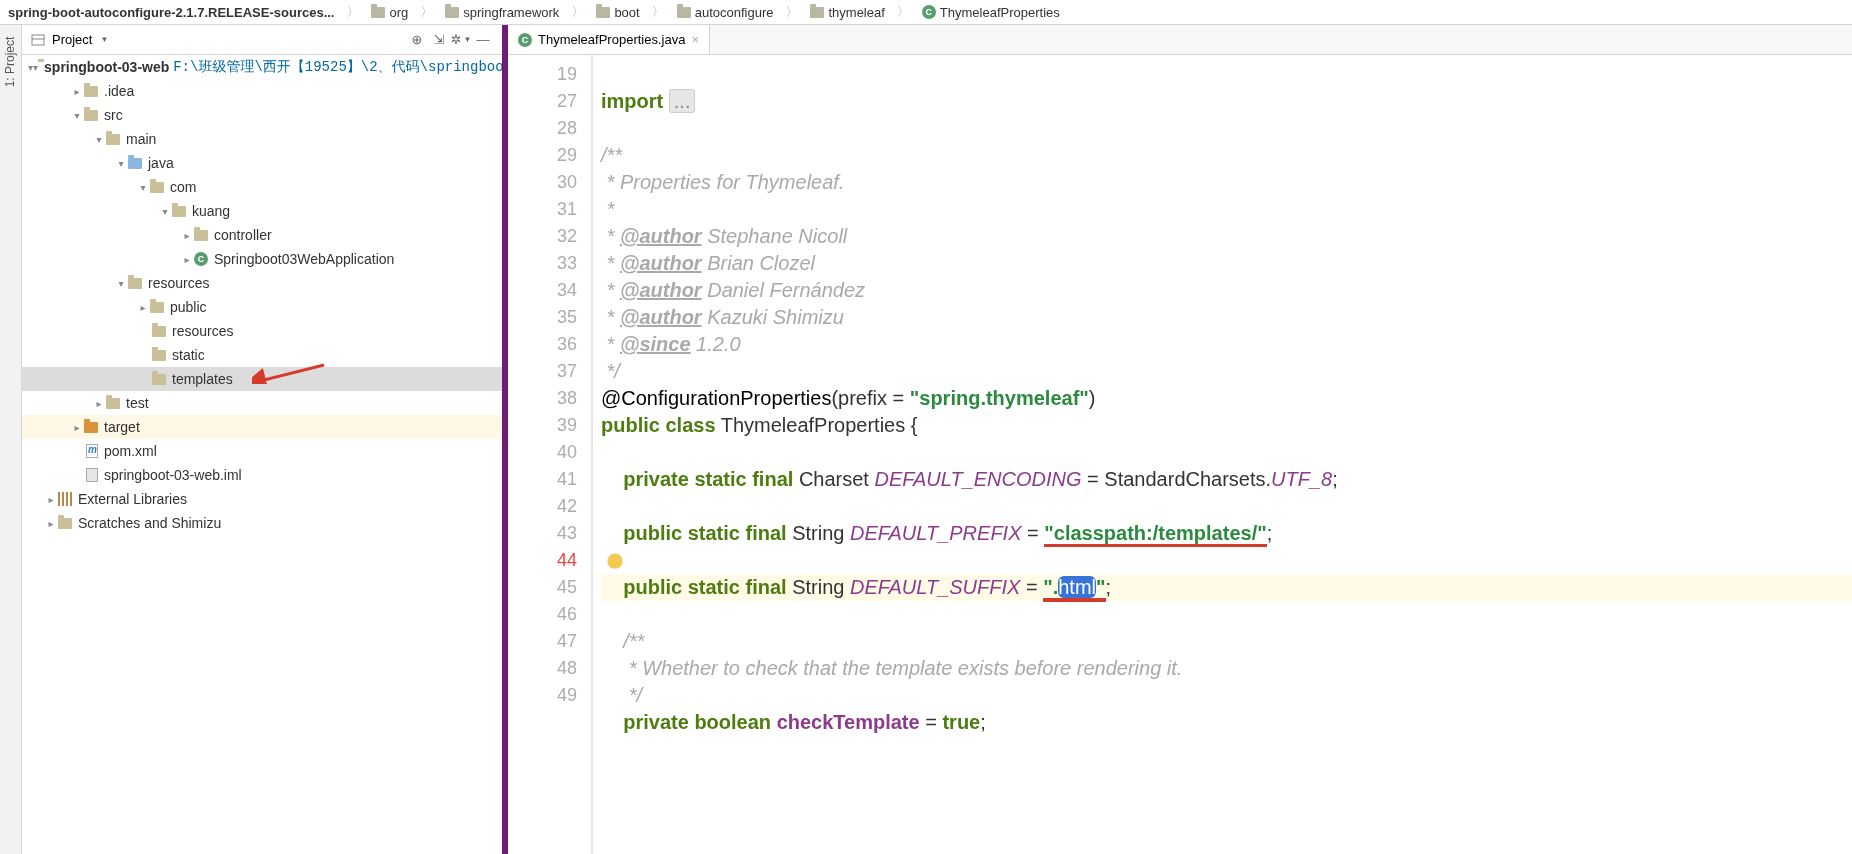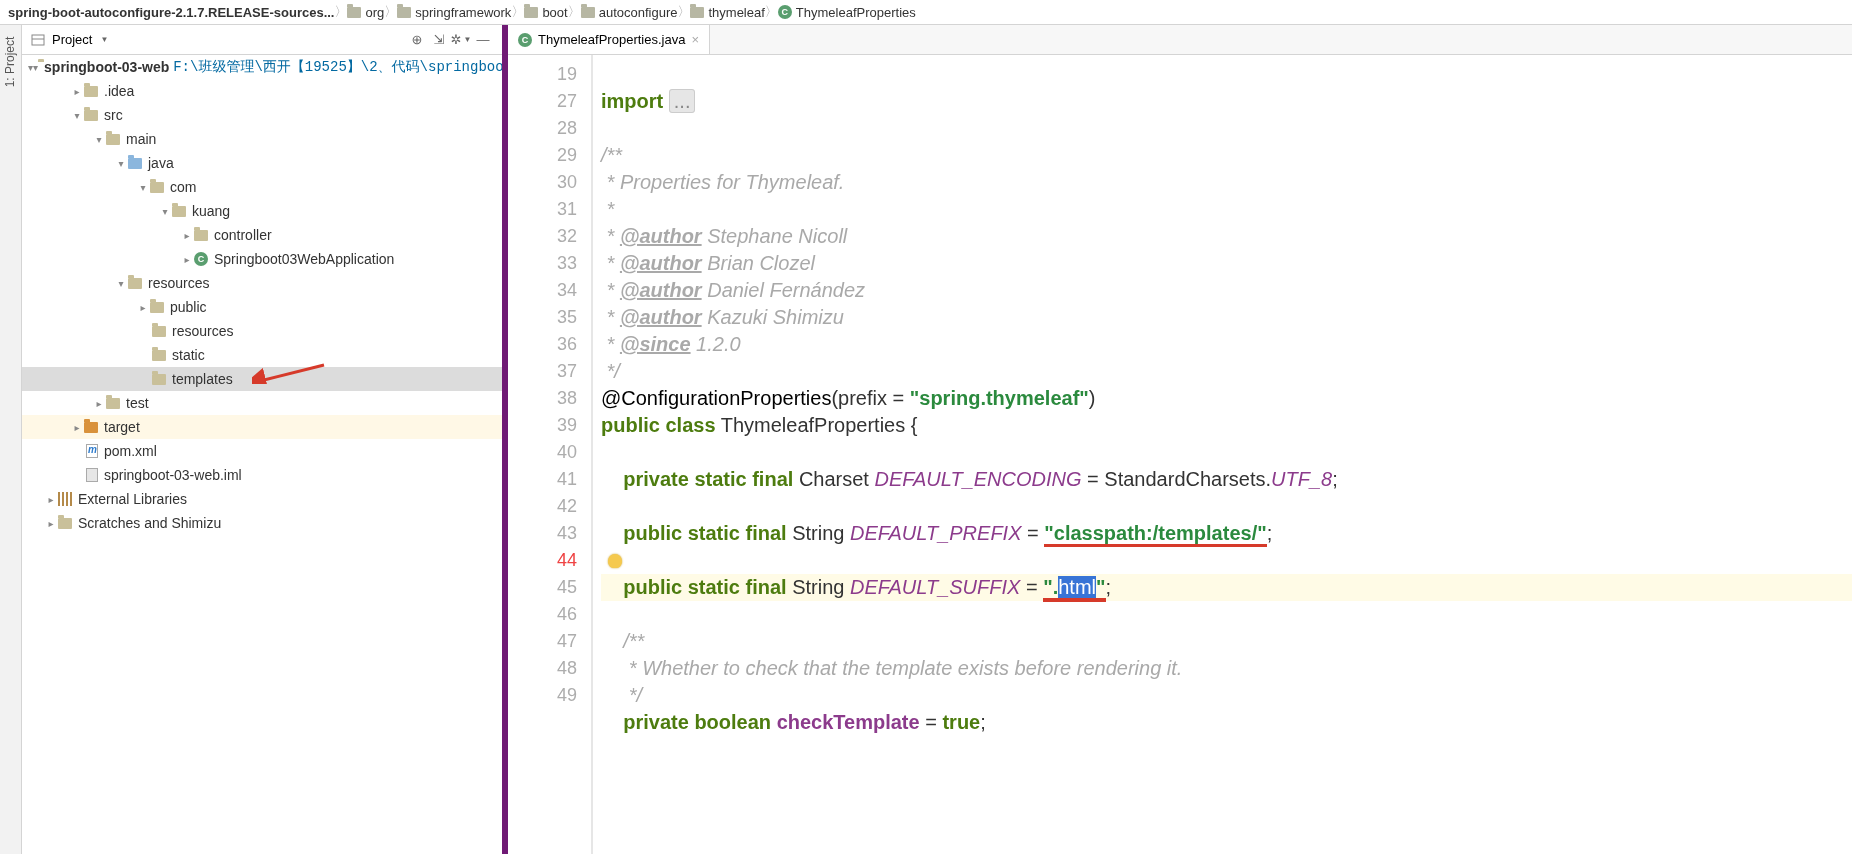--- a/index.html
+++ b/index.html
@@ -1,19 +1,19 @@
 <!DOCTYPE html>
 <html><head>
 <meta charset="utf-8">
 <style>
 * { margin:0; padding:0; box-sizing:border-box; font-family:"Segoe UI",Arial,sans-serif; }
 body { width:1852px; height:854px; background:#fff; font-size:13px; color:#000; overflow:hidden; }
 
 .topbar { height:25px; border-bottom:1px solid #d4d4d4; display:flex; align-items:center; font-size:13px; background:#fff; }
-.topbar .bc { display:flex; align-items:center; gap:0; padding:0 8px; height:100%; color:#333; }
+.topbar .bc { display:flex; align-items:center; gap:12px; padding:0 8px; height:100%; color:#333; }
 .bc .sep { color:#aaa; }
 .bc-item { display:flex; align-items:center; gap:4px; }
 .bc-item.first { font-weight:bold; }
 .folder-ico { width:14px; height:11px; background:#b7b7a3; border-radius:1px; display:inline-block; position:relative; }
 .folder-ico::before { content:""; position:absolute; top:-3px; left:0; width:6px; height:3px; background:#b7b7a3; border-radius:1px 1px 0 0; }
 .class-ico { width:14px; height:14px; border-radius:50%; background:#5a9e6f; display:inline-flex; align-items:center; justify-content:center; color:#fff; font-size:9px; font-weight:bold; }
 
 .main { display:flex; height:calc(100% - 25px); }
 .side-rail { width:22px; border-right:1px solid #d4d4d4; background:#f2f2f2; display:flex; flex-direction:column; align-items:center; padding-top:30px; }
 .side-rail-label { transform:rotate(-90deg); white-space:nowrap; font-size:12px; color:#555; }
@@ -62,21 +62,21 @@
 .code { flex:1; font-family:"JetBrains Mono","Consolas",monospace; font-size:20px; line-height:27px; padding:6px 0 0 8px; white-space:pre; color:#333; position:relative; min-width:0; overflow-x:hidden; }
 .kw { color:#4d7c0f; font-weight:bold; }
 .comment { color:#a9a9a9; font-style:italic; }
 .author-tag { color:#a9a9a9; font-style:italic; font-weight:bold; text-decoration:underline; }
 .anno { color:#000000; }
 .str { color:#2b8a3e; font-weight:bold; }
 .ident { color:#8c3b8c; font-style:italic; }
 .type { color:#333; }
 .cur-line { background:#fffbe6; display:inline-block; min-width:100%; }
 .fold-dots { background:#e6e6e6; border:1px solid #ccc; border-radius:3px; padding:0 4px; color:#888; font-style:normal; }
-.sel { background:#3874d6; color:#fff; }
+.sel { background:#3874d6; color:#fff;border-radius:6px; }
 
 .underline-red { border-bottom:3px solid #d63a2a; }
 .underline-red2 { border-bottom:4px solid #d63a2a; }
 .bulb { position:absolute; left:15px; width:14px; height:14px; background:#f5c94e; border-radius:50% 50% 45% 45%; box-shadow:0 0 2px #c9a227; }
 </style>
 </head>
 <body>
 
 <div class="topbar">
   <div class="bc">

